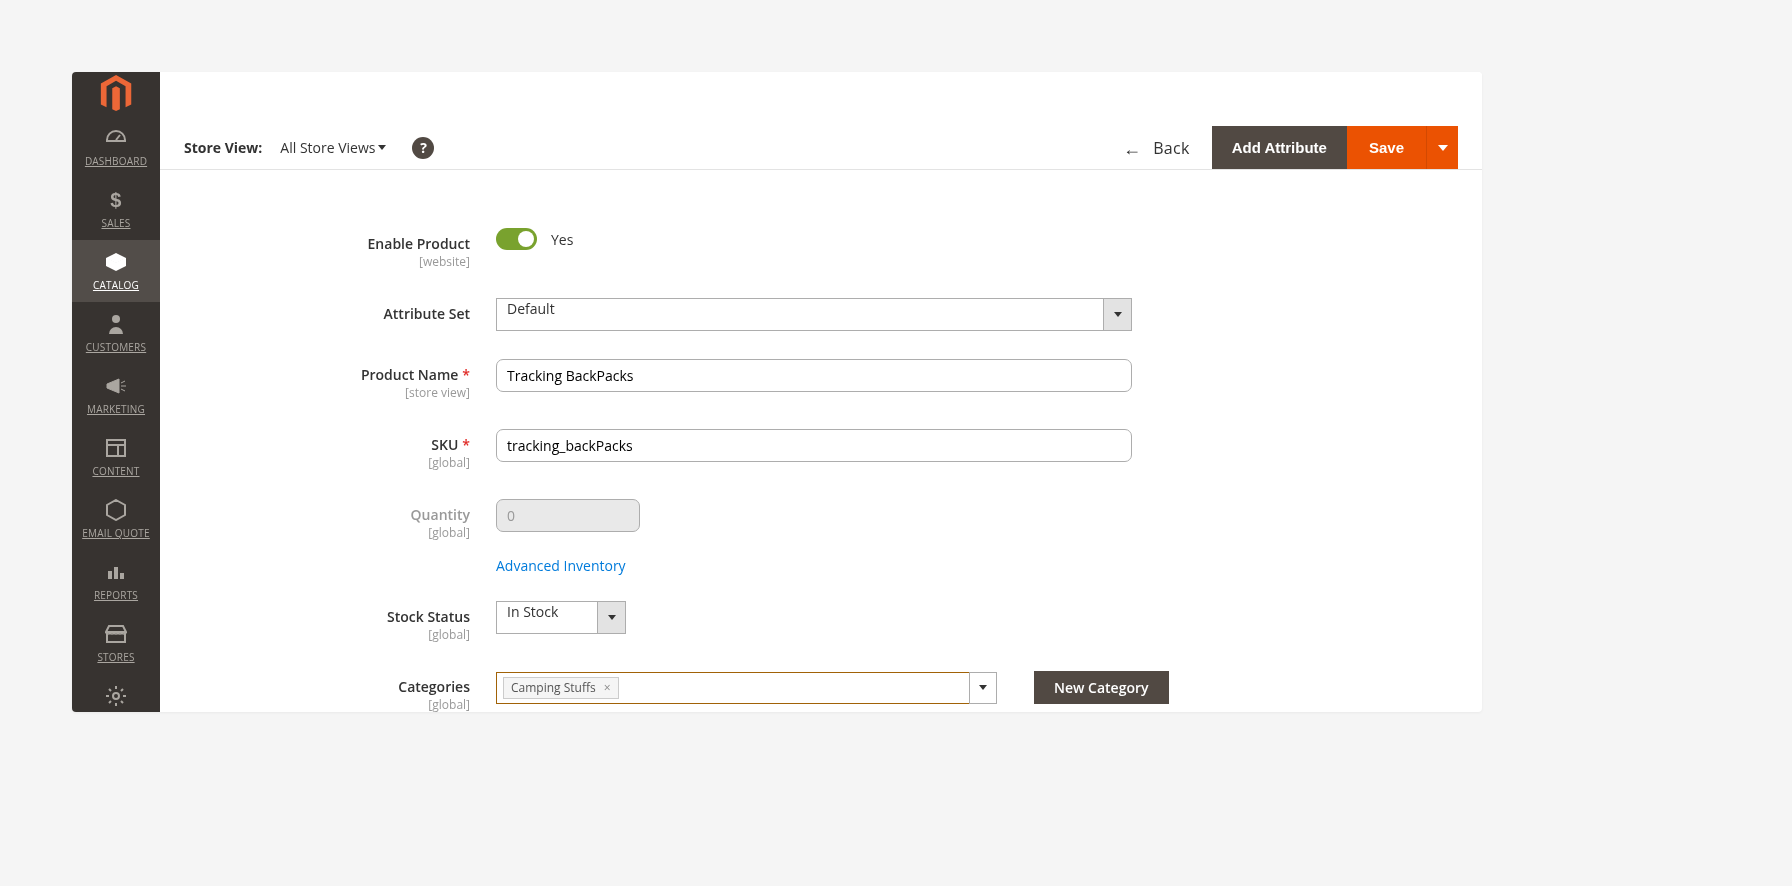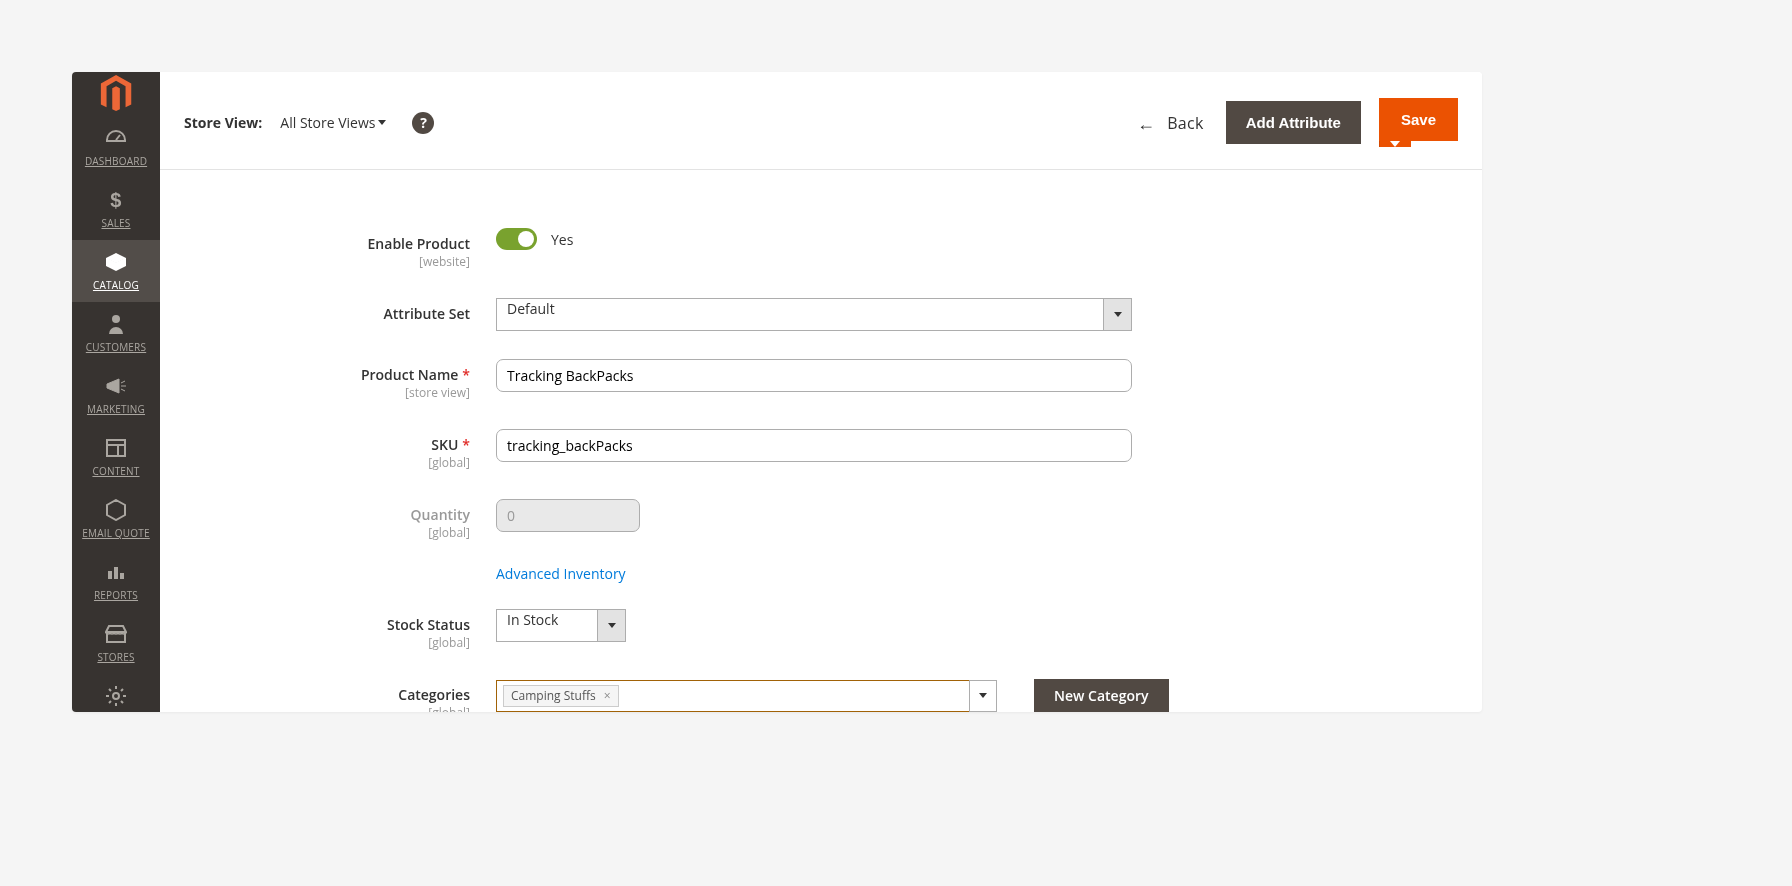--- a/index.html
+++ b/index.html
@@ -57,21 +57,21 @@
   flex: 1;
   display: flex;
   flex-direction: column;
   overflow: hidden;
 }
 .topbar {
   height: 98px;
   border-bottom: 1px solid #e3e3e3;
   background: #fff;
   display: flex;
-  align-items: flex-start;
+  align-items: flex-end;
   padding: 0 24px 0 24px;
   gap: 16px;
   position: relative;
 }
 .topbar-inner {
   margin-top: 26px;
   width: 100%;
   display: flex;
   align-items: center;
 }
@@ -111,21 +111,21 @@
   letter-spacing: 0.3px;
 }
 .back-link .arrow { font-size: 18px; }
 .btn {
   height: 43px; display: inline-flex; align-items: center; justify-content: center;
   padding: 0 20px; font-size: 15px; font-weight: 600; color: #fff;
   cursor: pointer; border: none;
 }
 .btn-dark { background: #514943; }
 .btn-orange { background: #eb5202; }
-.btn-save-group { display: inline-flex; margin-left: 18px; flex-direction: column; }
+.btn-save-group { display: inline-flex; margin-left: 0; }
 .btn-save-group .btn-orange:first-child { padding: 0 22px; }
 .btn-save-group .split { width: 32px; border-left: 1px solid rgba(0,0,0,0.1); background: #eb5202; display: flex; align-items: center; justify-content: center; }
 .btn-save-group .split .caret { width:0; height:0; border-left:5px solid transparent; border-right:5px solid transparent; border-top:6px solid #fff; }
 .form-area {
   flex: 1;
   overflow: auto;
   padding: 58px 30px 0 30px;
 }
 .form-row {
   display: flex;
@@ -171,21 +171,21 @@
   display: flex; align-items: center; justify-content: center;
 }
 .select-like .drop-btn .caret { width:0; height:0; border-left:4px solid transparent; border-right:4px solid transparent; border-top:5px solid #333; }
 .input-like { width: 636px; border-radius: 7px; }
 .input-like input { border: none; outline: none; width: 100%; font-size: 14px; font-family: inherit; background: transparent; }
 .wide-select { width: 636px; }
 .mid-select { width: 130px; }
 .qty-input { width: 144px; background: #e9e9e9; }
 .qty-input input { color: #999; background: transparent; }
 .qty-input input::placeholder { color: #999; }
-.adv-link { color: #007bdb; font-size: 14px; cursor: pointer; margin-top: 18px; }
+.adv-link { color: #007bdb; font-size: 14px; cursor: pointer; margin-top: 10px; }
 .cat-field { width: 474px; height: 32px; border: 1px solid #a16207; display: flex; align-items: center; position: relative; background:#fff; }
 .cat-field .chip {
   margin-left: 6px; display: inline-flex; align-items: center; gap: 8px;
   background: #f5f5f5; border: 1px solid #ccc; font-size: 12px; color: #555;
   padding: 2px 7px; height: 22px;
 }
 .cat-field .chip .x { cursor: pointer; color: #888; font-size: 12px; }
 .cat-field .drop-btn { position: absolute; right: -28px; top: -1px; height: 32px; width: 28px; border: 1px solid #adadad; background: #fff; display:flex; align-items:center; justify-content:center; cursor:pointer; }
 .cat-field .drop-btn .caret { width:0;height:0;border-left:4px solid transparent;border-right:4px solid transparent;border-top:5px solid #333; }
 .new-cat-btn {

